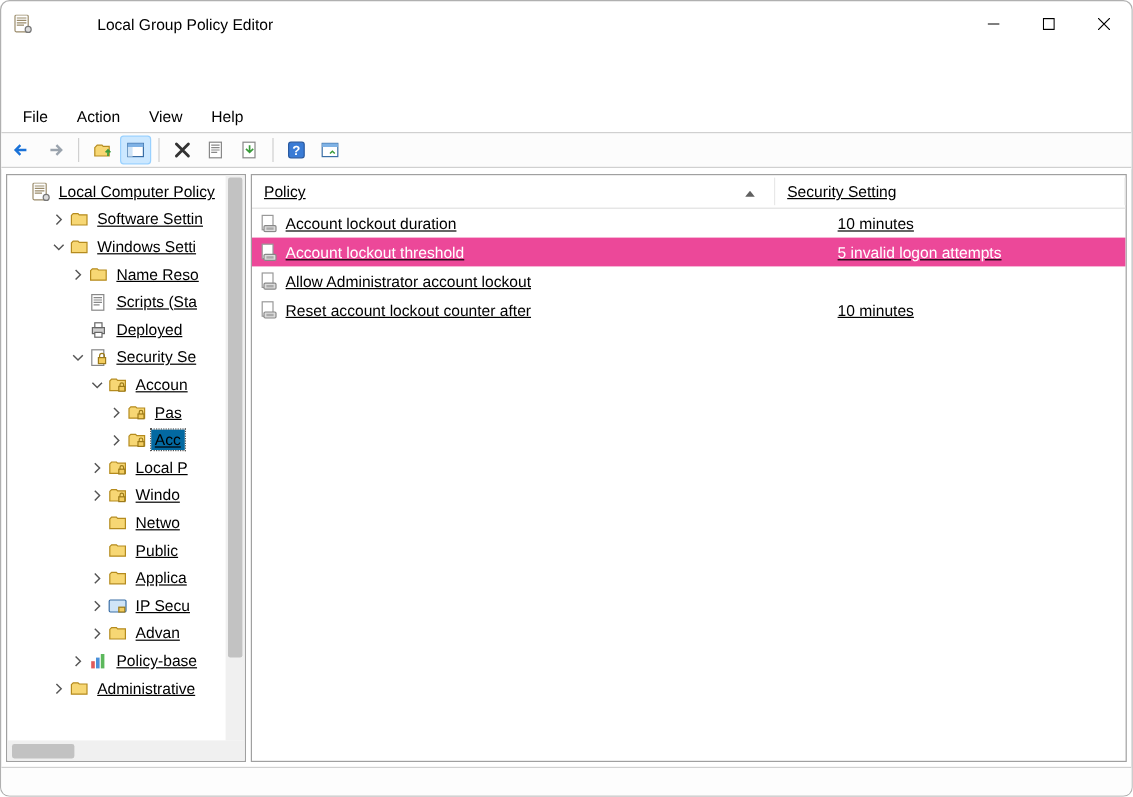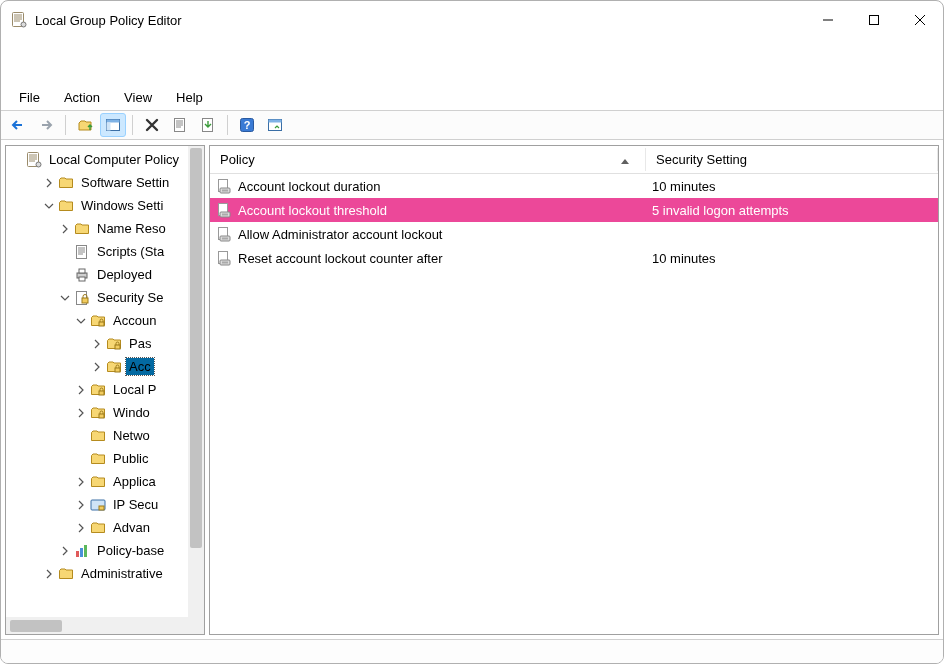--- a/index.html
+++ b/index.html
@@ -1,41 +1,41 @@
 <!DOCTYPE html>
 <html><head>
 <meta charset="utf-8">
 <style>
   * { box-sizing: border-box; }
   html, body { margin:0; padding:0; font-family: "Segoe UI", Tahoma, sans-serif; font-size:13px; color:#000; background:#fff; }
   .window { width:944px; height:664px; border:1px solid #b0b0b0; border-radius:8px; overflow:hidden; display:flex; flex-direction:column; background:#fff; position:relative;}
   .titlebar { height:38px; display:flex; align-items:center; padding:0 0 0 10px; }
   .titlebar .icon { width:16px; height:16px; margin-right:8px; display:flex; align-items:center; justify-content:center;}
-  .titlebar .title { font-size:13px; flex:0 0 auto; }
+  .titlebar .title { font-size:13px; flex:0 0 auto;margin-left:46px; }
   .titlebar .spacer { flex:1; }
   .winctrl { display:flex; }
   .winbtn { width:46px; height:32px; display:flex; align-items:center; justify-content:center; cursor:default;}
   .menubar { height:26px; display:flex; align-items:center; padding:0 8px; gap:4px;margin-top:45px;}
   .menuitem { padding:3px 10px; cursor:default; border-radius:3px;}
   .toolbar { height:30px; border-top:1px solid #d0d0d0; border-bottom:1px solid #d0d0d0; display:flex; align-items:center; padding:0 4px; gap:2px; background:#fcfcfc;}
   .tbtn { width:26px; height:24px; display:flex; align-items:center; justify-content:center; border:1px solid transparent; border-radius:3px; cursor:default;}
   .tsep { width:1px; height:20px; background:#d0d0d0; margin:0 4px;}
-  .body { flex:1; display:flex; min-height:0; border-top:1px solid #fff;}
+  .body { flex:1; display:flex; min-height:0; border-top:1px solid #fff;text-decoration:underline;}
   .tree-pane { width:200px; border:1px solid #a0a0a0; margin:4px 2px 4px 4px; overflow:hidden; display:flex; flex-direction:column; position:relative; background:#fff;}
   .tree-scroll { flex:1; overflow:hidden; padding:2px 0;}
   .list-pane { flex:1; border:1px solid #a0a0a0; margin:4px 4px 4px 2px; display:flex; flex-direction:column; background:#fff;}
   .cols { height:28px; display:flex; align-items:center; border-bottom:1px solid #e0e0e0; user-select:none;}
   .col { padding:4px 10px; font-size:13px; position:relative;}
   .col.policy { width:436px; border-right:1px solid #e8e8e8;}
   .col.setting { flex:1;  border-right:1px solid #e8e8e8;}
   .col.sort::after { content:""; position:absolute; right:16px; top:11px; border-left:4px solid transparent; border-right:4px solid transparent; border-bottom:5px solid #606060;}
   .rows { flex:1; overflow:auto;}
   .row { height:24px; display:flex; align-items:center;}
   .row .c1 { width:436px; padding:0 6px; display:flex; align-items:center; gap:6px; white-space:nowrap; overflow:hidden;}
-  .row .c2 { flex:1; padding:0 6px; white-space:nowrap;}
+  .row .c2 { flex:1; padding:0 6px; white-space:nowrap;margin-left:46px;}
   .row.selected { background:#ec4899; color:#fff;}
   .row .row-icon { width:16px; height:16px; flex:0 0 16px; display:flex; align-items:center; justify-content:center;}
   
   .tree { list-style:none; margin:0; padding:0; }
   .node { display:flex; align-items:center; height:23px; white-space:nowrap; cursor:default;}
   .tw { width:14px; height:14px; display:flex; align-items:center; justify-content:center; flex:0 0 14px; color:#5a5a5a;}
   .tw svg { display:block;}
   .ic { width:16px; height:16px; margin:0 4px 0 2px; flex:0 0 16px; display:flex; align-items:center; justify-content:center;}
   .lbl { padding:1px 3px; overflow:hidden; text-overflow:clip;}
   .lbl.sel { background:#0369a1; outline:1px dotted #555;}

